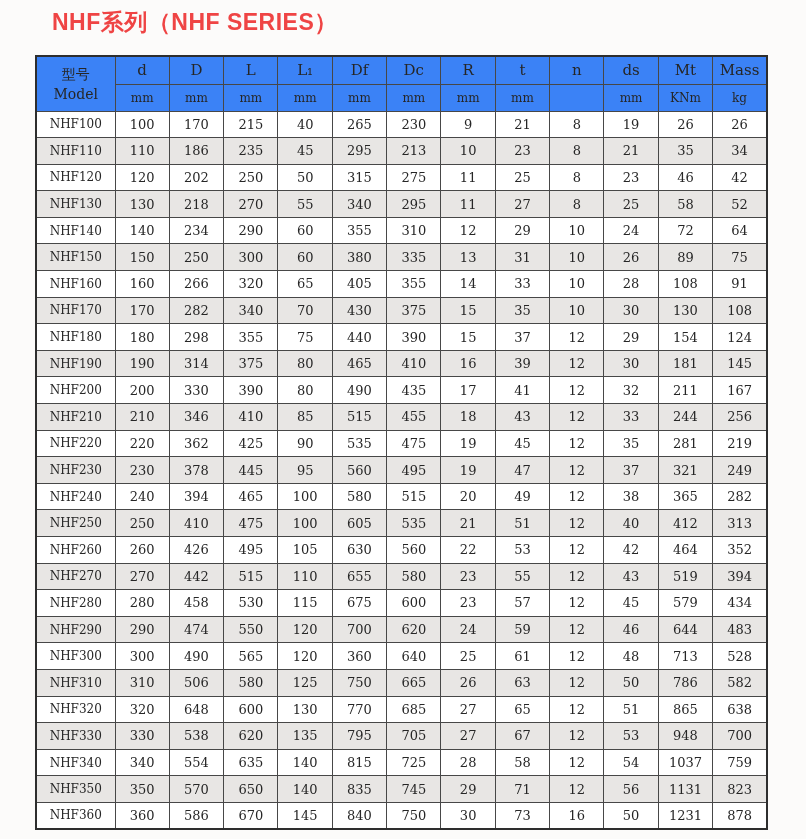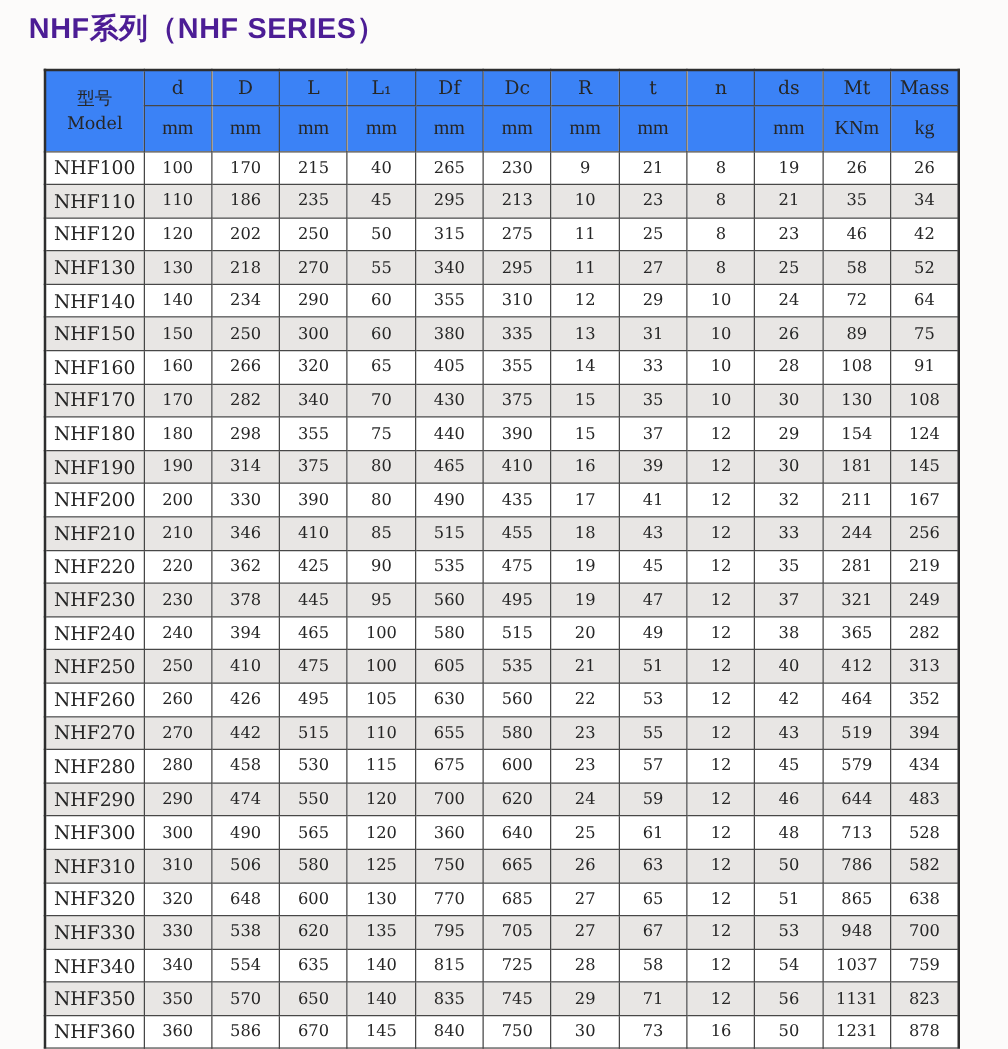--- a/index.html
+++ b/index.html
@@ -12,23 +12,23 @@
     position: relative;
     width: 806px; height: 839px;
     background: #fcfbfa;
     overflow: hidden;
   }
   .title {
     font-family: "Liberation Sans", "DejaVu Sans", sans-serif;
     font-weight: bold;
     font-size: 23px;
     line-height: 28px;
-    color: #4c1d95;
+    color: #ef4444;
     letter-spacing: 0.5px;
-    padding: 8px 0 0 23px;
+    padding: 8px 0 0 52px;
   }
   table.spec {
     border-collapse: collapse;
     table-layout: fixed;
     width: 733px;
     margin: 19px 0 0 35px;
     border: 2px solid #2e2e2e;
     background: #ffffff;
   }
   col.model-col { width: 79px; }
@@ -42,27 +42,27 @@
   }
   thead th {
     background: #3b82f6;
     font-weight: normal;
   }
   th.model-th {
     font-size: 14px;
     line-height: 20px;
   }
   th.sym { font-size: 15px; height: 28px; }
-  th.unit { font-size: 16px; height: 37px; font-family: Liberation Serif, serif; }
+  th.unit { font-size: 12px; height: 27px; }
   tbody td {
     font-size: 13px;
     height: 26.6px;
     background: #ffffff;
   }
-  tbody td.model { font-size: 15px; margin-left: 20px; }
+  tbody td.model { font-size: 12px; margin-left: 20px; }
   tbody tr:nth-child(even) td { background: #e8e6e4; }
 </style>
 </head>
 <body>
 
 <div class="page">
   <div class="title">NHF系列（NHF SERIES）</div>
 
   <table class="spec">
     <colgroup>

